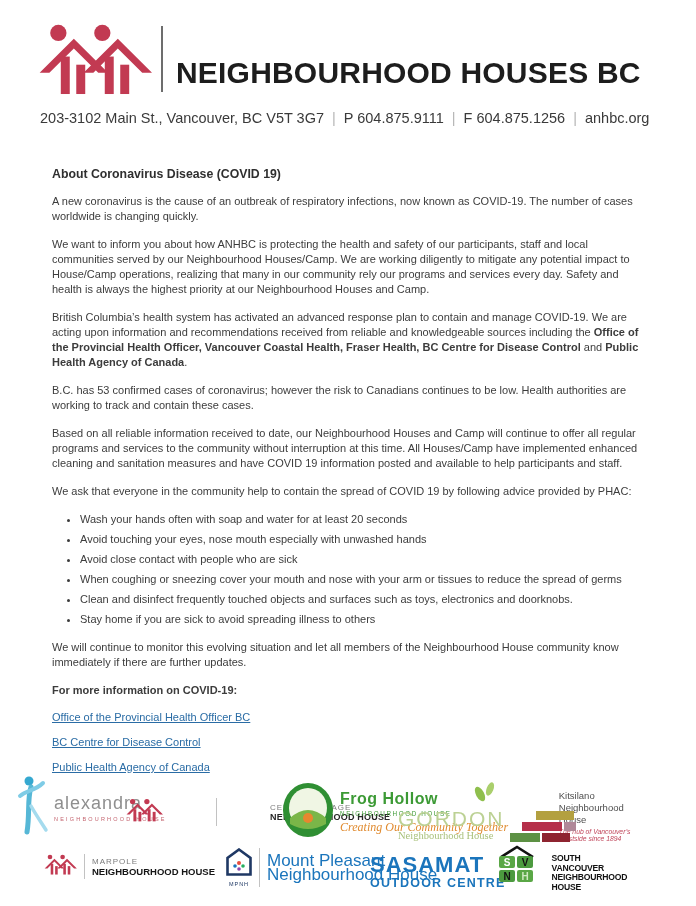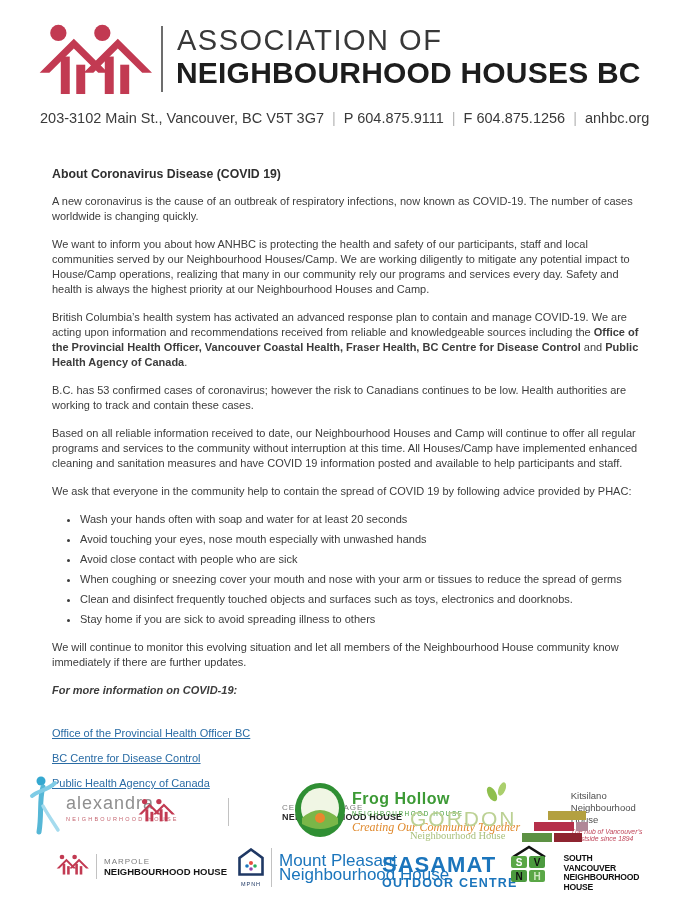--- a/index.html
+++ b/index.html
@@ -21,24 +21,24 @@
   .org2 { position:absolute; top:56px; left:176px; font-size:30px; font-weight:700; letter-spacing:0.2px; color:#1d1d1d; white-space:nowrap; }
   .contact { position:absolute; top:110px; left:40px; font-size:14.5px; color:#3a3a3a; white-space:nowrap; }
   .contact .sep { color:#b5b5b5; padding:0 8px; font-weight:300; }
   
   .docbody { position:absolute; top:167px; left:52px; width:594px; font-size:11px; line-height:15px; color:#3c3c3c; }
   .doc-h1 { font-size:12.3px; font-weight:700; color:#2f2f2f; margin-bottom:12px; }
   .docbody p { margin-bottom:13px; }
   .b { font-weight:700; }
   ul.advice { margin:0 0 13px 0; padding-left:28px; }
   ul.advice li { margin-bottom:5px; }
-  .more-info { font-weight:700; margin-bottom:28px;font-style:italic; }
+  .more-info { font-weight:700; margin-bottom:12px; }
   a.doclink { display:block; color:#2a6ca5; text-decoration:underline; margin-bottom:11px; line-height:14px; }
   
-  .footer { position:absolute; top:770px; left:12px; width:552px; height:136px; }
+  .footer { position:absolute; top:770px; left:0; width:552px; height:136px; }
   .lg { position:absolute; display:flex; align-items:center; }
   .vr { width:1px; background:#c2c2c2; align-self:stretch; margin:0 7px; }
   
   .alex { top:4px; left:16px; }
   .alex .name { font-size:18px; color:#8f8f8f; letter-spacing:1px; }
   .alex .sub { font-size:5.5px; color:#c4636e; letter-spacing:2.2px; margin-top:2px; }
   
   .cedar { top:28px; left:126px;gap:46px; }
   .cedar .l1 { font-size:8px; color:#7c7c7c; letter-spacing:1px; }
   .cedar .l2 { font-size:9px; font-weight:700; color:#262626; letter-spacing:0.2px; }
@@ -101,21 +101,20 @@
       </g>
     </defs>
   </svg>
 
   <div class="hdr-logo">
     <svg width="114" height="74" viewBox="0 0 140 90">
         <use href="#fig-houses"></use>
       </svg>
   </div>
   <div class="hdr-divider"></div>
-  <div class="org1">ASSOCIATION OF</div>
   <div class="org2">NEIGHBOURHOOD HOUSES BC</div>
 
   <div class="contact">
     <span>203-3102 Main St., Vancouver, BC V5T 3G7</span><span class="sep">|</span><span>P 604.875.9111</span><span class="sep">|</span><span>F 604.875.1256</span><span class="sep">|</span><span>anhbc.org</span>
   </div>
 
   <div class="docbody">
     <div class="doc-h1">About Coronavirus Disease (COVID 19)</div>
 
     <p>A new coronavirus is the cause of an outbreak of respiratory infections, now known as COVID-19. The number of cases worldwide is changing quickly.</p>

